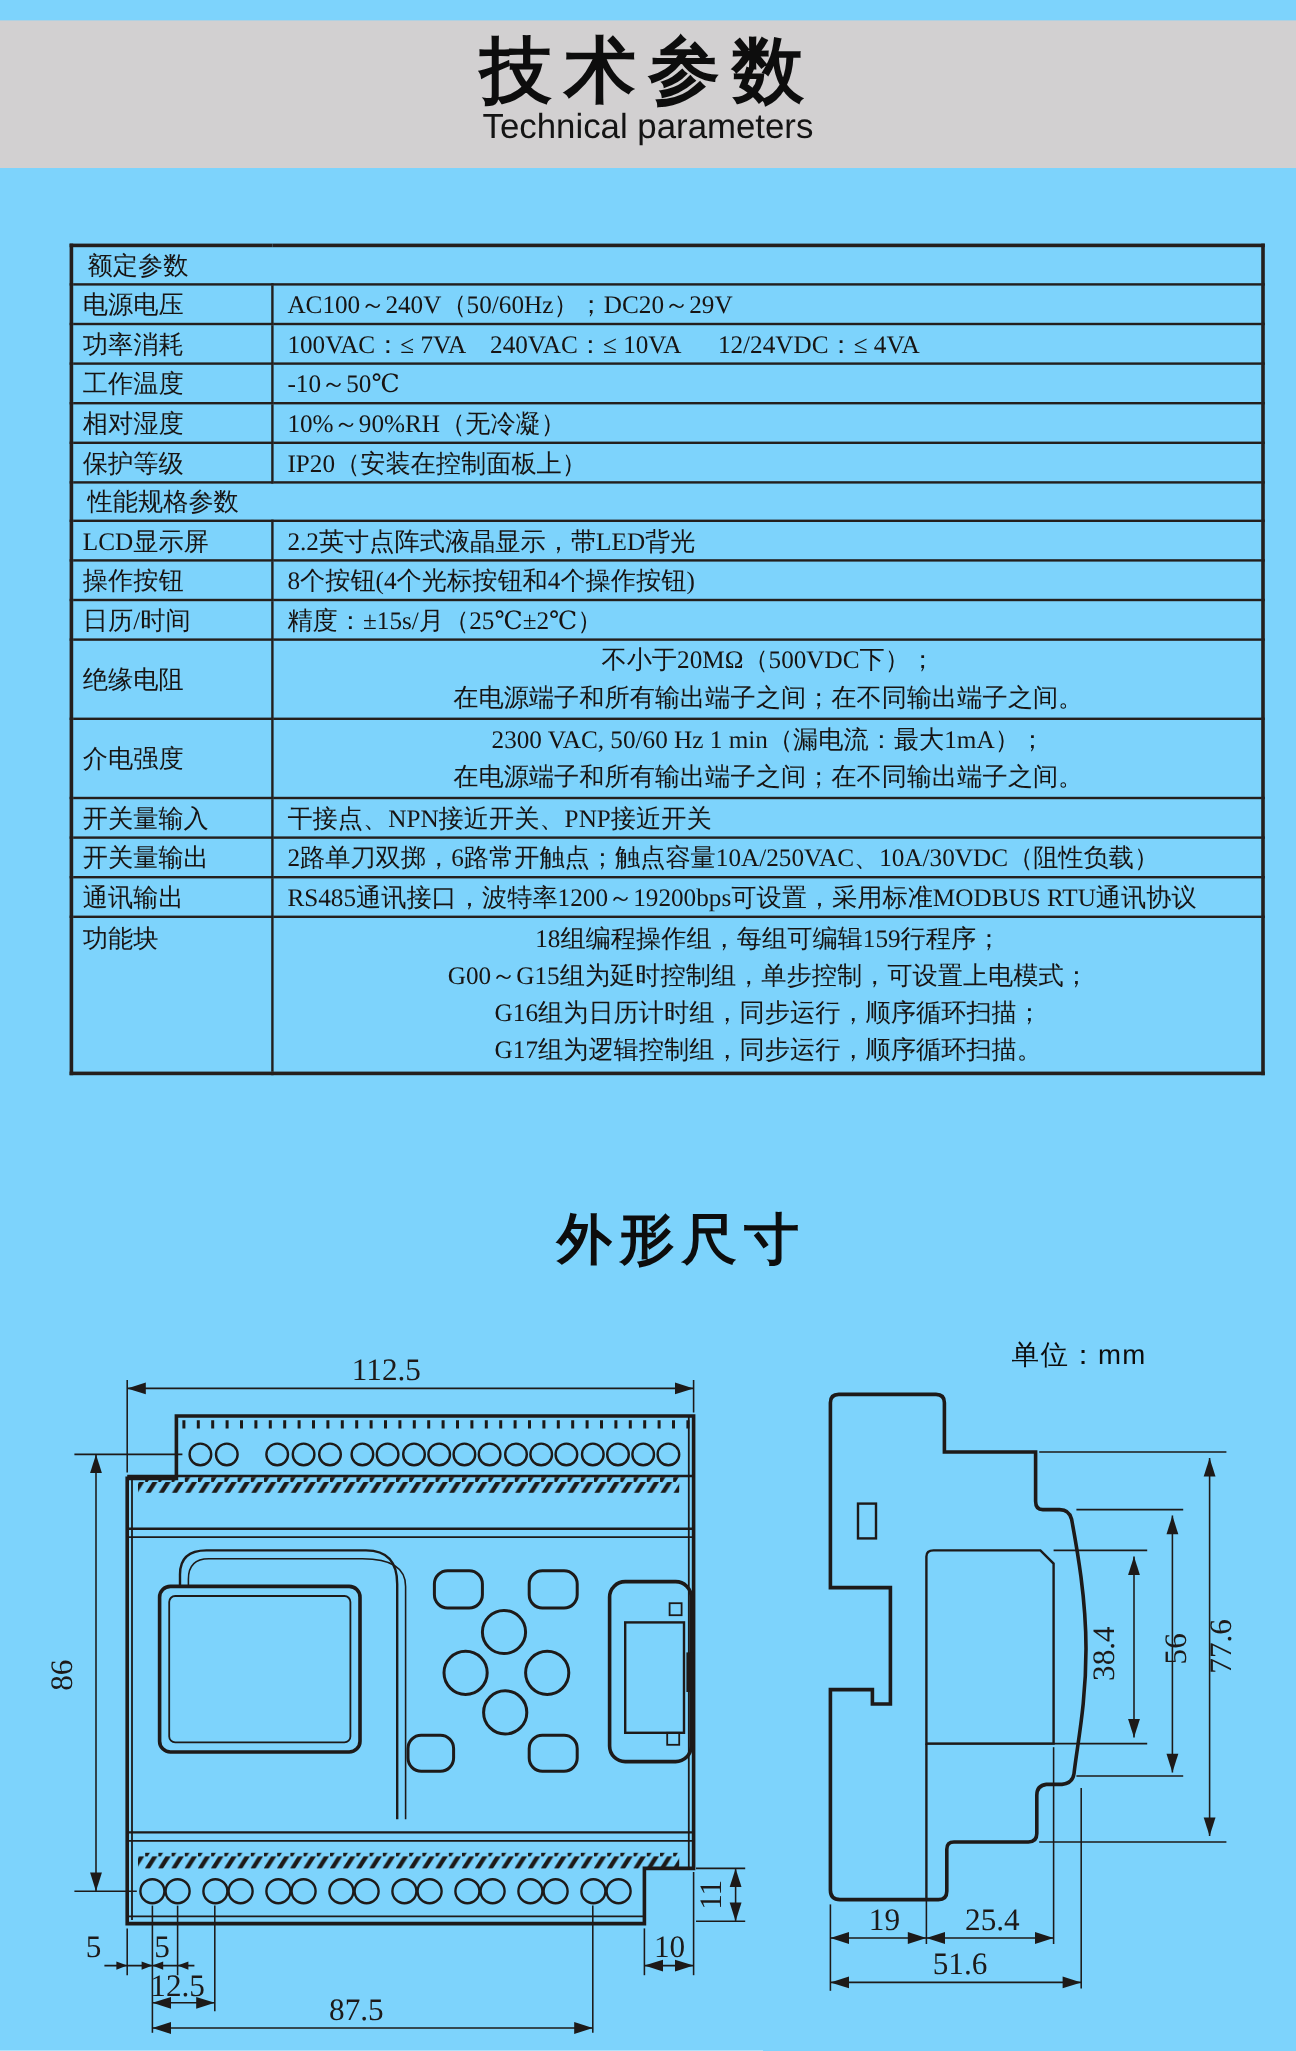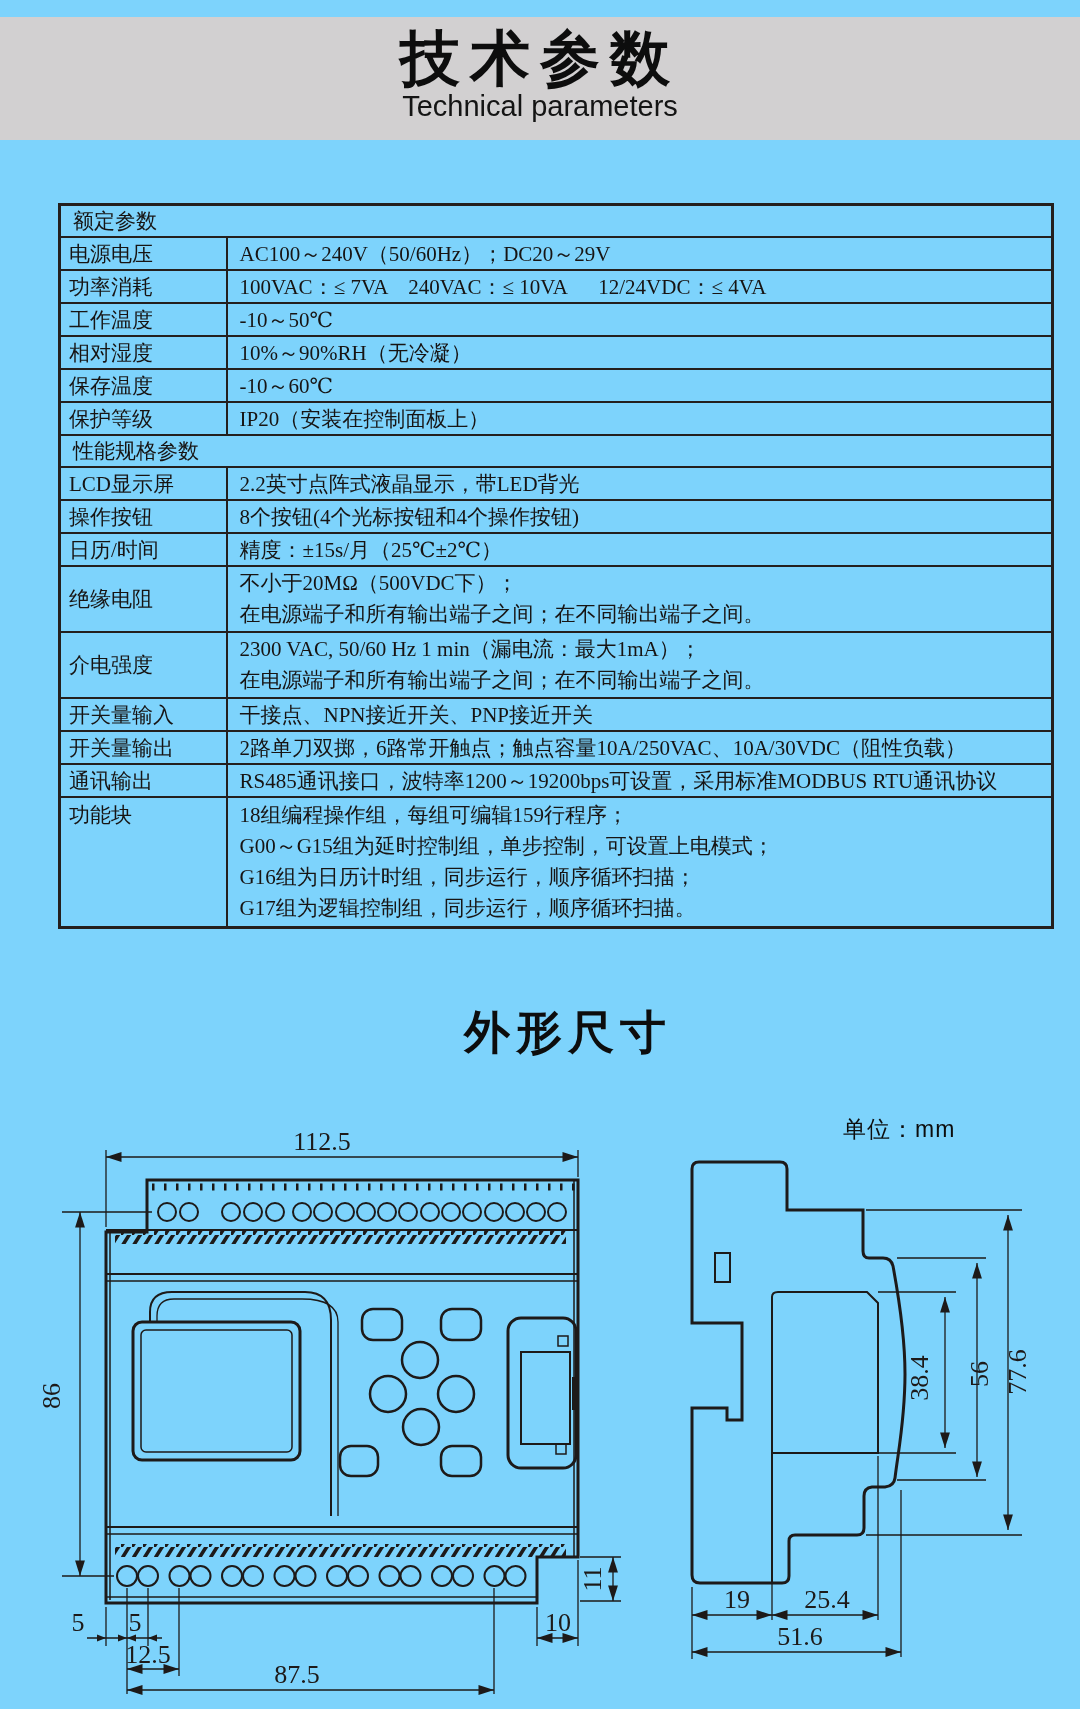--- a/index.html
+++ b/index.html
@@ -12,21 +12,21 @@
   .t-en{position:absolute;left:0;top:90px;width:100%;text-align:center;
         font-size:29px;color:#141414;}
   
   table.spec{position:absolute;left:58px;top:203px;width:996px;border-collapse:collapse;
         table-layout:fixed;font-family:"Liberation Serif","DejaVu Serif",serif;
         font-size:21px;color:#171413;border:3px solid #241f1d;}
   table.spec td{border:2px solid #241f1d;padding:1px 10px 1px 12px;vertical-align:middle;
         white-space:pre-wrap;overflow:hidden;}
   table.spec td.lbl{padding-left:8px;}
   tr.h1{height:33px;} tr.h2{height:64px;} tr.h4{height:130px;margin-top:46px;} tr.sec{height:32px;}
-  .vline{line-height:31px;}
+  .vline{line-height:31px;text-align:center;}
   
   .t2{position:absolute;left:0;top:1002px;width:100%;text-align:center;text-indent:56px;
       font-weight:bold;font-size:46px;letter-spacing:6px;color:#0d0d0d;}
   .unit{position:absolute;left:843px;top:1114px;font-weight:normal;font-size:23px;
       letter-spacing:1px;color:#0d0d0d;}
   svg#drw{position:absolute;left:0;top:1100px;}
   svg#drw text{font-family:"Liberation Serif","DejaVu Serif",serif;font-size:26px;fill:#1d1a19;}
 </style>
 </head>
 <body>
@@ -54,24 +54,20 @@
           <td class="lbl">功率消耗</td>
           <td>100VAC：≤ 7VA    240VAC：≤ 10VA      12/24VDC：≤ 4VA</td>
         </tr>
     <tr class="h1">
           <td class="lbl">工作温度</td>
           <td>-10～50℃</td>
         </tr>
     <tr class="h1">
           <td class="lbl">相对湿度</td>
           <td>10%～90%RH（无冷凝）</td>
-        </tr>
-    <tr class="h1">
-          <td class="lbl">保存温度</td>
-          <td>-10～60℃</td>
         </tr>
     <tr class="h1">
           <td class="lbl">保护等级</td>
           <td>IP20（安装在控制面板上）</td>
         </tr>
     <tr class="sec">
           <td colspan="2">性能规格参数</td>
         </tr>
     <tr class="h1">
           <td class="lbl">LCD显示屏</td>

